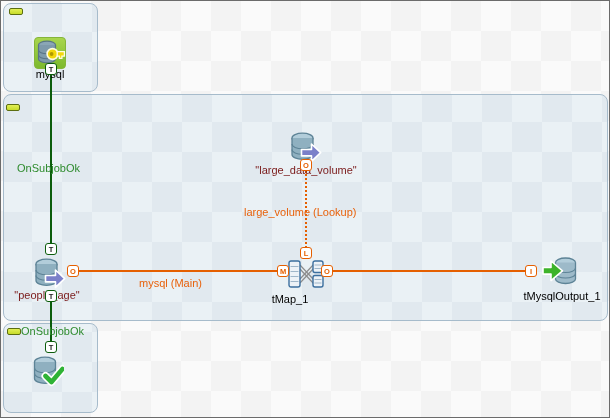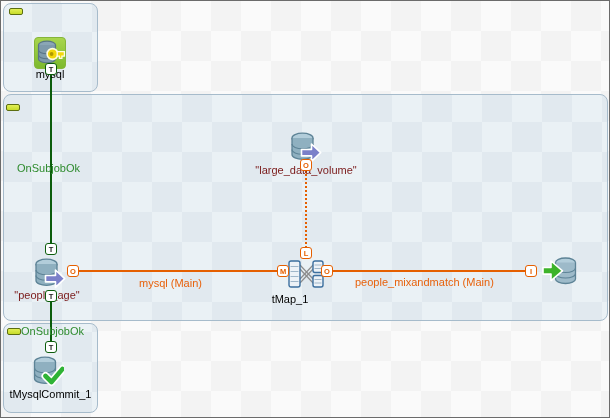--- a/index.html
+++ b/index.html
@@ -52,21 +52,21 @@
 
   <div class="vline" style="left:48.5px;top:74px;height:169px;"></div>
   <div class="vline" style="left:48.5px;top:301px;height:40px;"></div>
   <div class="dotline" style="left:303.5px;top:170px;height:77px;"></div>
   <div class="hline" style="left:78px;top:269px;width:198px;"></div>
   <div class="hline" style="left:332px;top:269px;width:192px;"></div>
 
   <div class="connlabel trigger" style="left:16px;top:161px;">OnSubjobOk</div>
   <div class="connlabel trigger" style="left:20px;top:324px;">OnSubjobOk</div>
   <div class="connlabel flow" style="left:138px;top:276px;">mysql (Main)</div>
-  <div class="connlabel flow" style="left:354px;top:275px;">people_mixandmatch (Main)</div>
+  <div class="connlabel flow" style="left:243px;top:205px;">large_volume (Lookup)</div>
 
   <div class="icon" style="left:33px;top:36px;">
     <svg width="32" height="32" viewBox="0 0 32 32">
       <defs>
           <linearGradient id="gGreen" x1="0" y1="0" x2="0" y2="1">
         <stop offset="0" stop-color="#a9d64d"></stop>
             <stop offset="1" stop-color="#7cb92d"></stop>
       </linearGradient>
         </defs>
       <rect x="0.5" y="0.5" width="31" height="31" rx="3.5" fill="url(#gGreen)" stroke="#85b53a"></rect>
@@ -119,31 +119,31 @@
   <div class="icon" style="left:541px;top:251px;">
     <svg width="36" height="34" viewBox="0 0 36 34">
       <g transform="translate(12,5)">
         <ellipse cx="11.5" cy="5.5" rx="10" ry="4.5" fill="#b2cdda" stroke="#5d8396" stroke-width="1.3"></ellipse>
         <path d="M1.5 5.5 v16.5 c0 2.5 4.5 4.5 10 4.5 s10-2 10-4.5 v-16.5" fill="#9dbac9" stroke="#5d8396" stroke-width="1.3"></path>
         <path d="M1.5 11 c0 2.5 4.5 4.5 10 4.5 s10-2 10-4.5 M1.5 16.5 c0 2.5 4.5 4.5 10 4.5 s10-2 10-4.5" fill="none" stroke="#5d8396" stroke-width="1.1"></path>
       </g>
       <path d="M1 15.5 h8 v-6.5 l11.5 9.8 -11.5 9.8 v-6.5 h-8 z" fill="#3db32a" stroke="#ffffff" stroke-width="1.6" stroke-linejoin="round"></path>
     </svg>
   </div>
+  <div class="clabel" style="left:513px;top:289px;width:96px;">tMysqlOutput_1</div>
 
   <div class="icon" style="left:31px;top:355px;">
     <svg width="32" height="32" viewBox="0 0 32 32">
       <ellipse cx="13" cy="6" rx="10.5" ry="4.8" fill="#b2cdda" stroke="#5d8396" stroke-width="1.3"></ellipse>
       <path d="M2.5 6 v16.5 c0 2.7 4.7 4.8 10.5 4.8 s10.5-2.1 10.5-4.8 v-16.5" fill="#8fb0c0" stroke="#5d8396" stroke-width="1.3"></path>
       <path d="M2.5 12 c0 2.7 4.7 4.8 10.5 4.8 s10.5-2.1 10.5-4.8 M2.5 17.5 c0 2.7 4.7 4.8 10.5 4.8 s10.5-2.1 10.5-4.8" fill="none" stroke="#5d8396" stroke-width="1.1"></path>
       <path d="M13.5 20 l6 6 11 -13" fill="none" stroke="#ffffff" stroke-width="8" stroke-linecap="round" stroke-linejoin="round"></path>
       <path d="M13.5 20 l6 6 11 -13" fill="none" stroke="#2fb335" stroke-width="4.6" stroke-linecap="round" stroke-linejoin="round"></path>
     </svg>
   </div>
-  <div class="clabel" style="left:3px;top:387px;width:93px;">tMysqlCommit_1</div>
 
   <div class="badge trigger" style="left:44px;top:62px;">T</div>
   <div class="badge trigger" style="left:44px;top:242px;">T</div>
   <div class="badge trigger" style="left:44px;top:289px;">T</div>
   <div class="badge trigger" style="left:44px;top:340px;">T</div>
   <div class="badge flow" style="left:66px;top:264px;">O</div>
   <div class="badge flow" style="left:299px;top:158px;">O</div>
   <div class="badge flow" style="left:299px;top:246px;">L</div>
   <div class="badge flow" style="left:276px;top:264px;">M</div>
   <div class="badge flow" style="left:320px;top:264px;">O</div>

